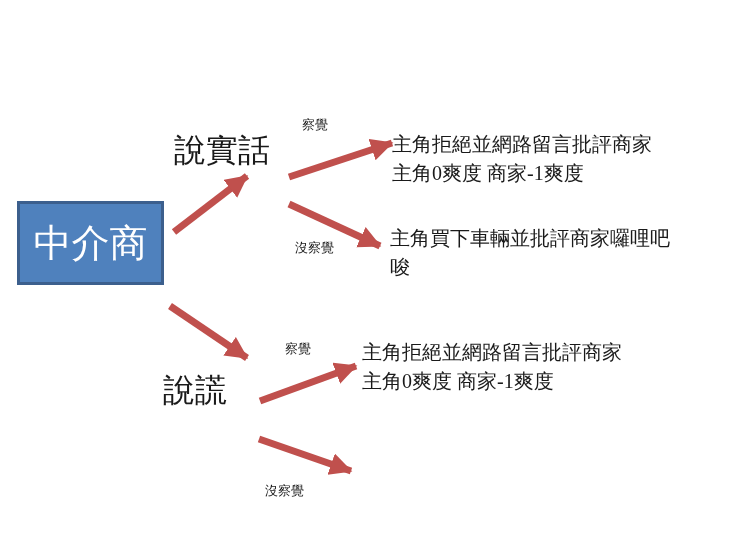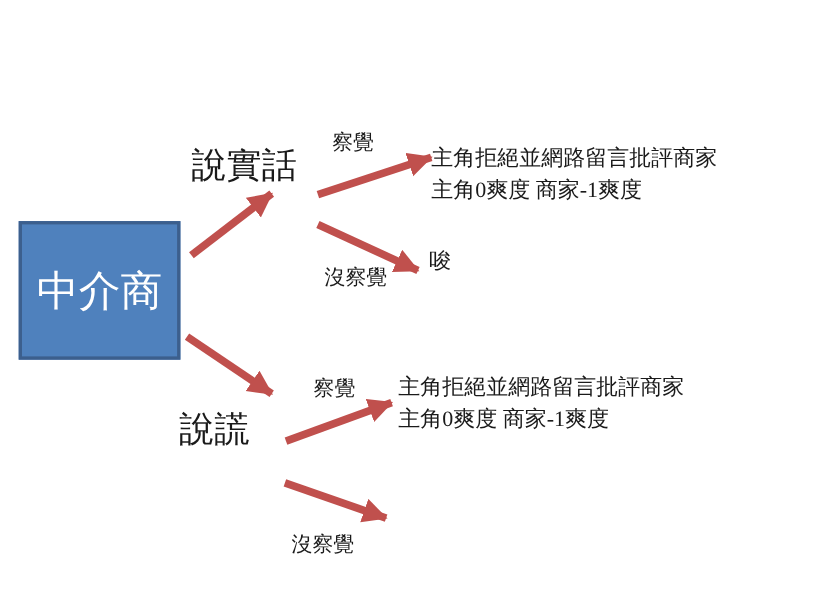--- a/index.html
+++ b/index.html
@@ -23,21 +23,21 @@
     font-size: 33px;
     letter-spacing: 1px;
     white-space: nowrap;
     color: var(--text, #1a1a1a);
   }
   .root-node {
     position: absolute;
     left: 17px;
     top: 201px;
     width: 147px;
-    height: 126px;
+    height: 84px;
     background: var(--node-fill, #4f81bd);
     border: 3px solid var(--node-border, #3c5f8d);
     box-sizing: border-box;
     display: flex;
     align-items: center;
     justify-content: center;
   }
   .root-node-label {
     font-size: 38px;
     color: var(--node-text, #ffffff);
@@ -46,21 +46,21 @@
   .branch-label {
     position: absolute;
     font-size: 32px;
     white-space: nowrap;
     color: var(--text, #1a1a1a);
   }
   .branch-truth { left: 174px; top: 129px; }
   .branch-lie   { left: 163px; top: 369px; }
   .condition-label {
     position: absolute;
-    font-size: 19px;
+    font-size: 13px;
     white-space: nowrap;
     color: var(--text, #1a1a1a);
   }
   .cond-1 { left: 302px; top: 116px; }
   .cond-2 { left: 295px; top: 239px; }
   .cond-3 { left: 285px; top: 340px; }
   .cond-4 { left: 265px; top: 482px; }
   .outcome {
     position: absolute;
     font-size: 20px;
@@ -120,20 +120,21 @@
   <div class="condition-label cond-2">沒察覺</div>
   <div class="condition-label cond-3">察覺</div>
   <div class="condition-label cond-4">沒察覺</div>
 
   <div class="outcome outcome-1">
     <div>主角拒絕並網路留言批評商家</div>
     <div>主角0爽度 商家-1爽度</div>
   </div>
 
   <div class="outcome outcome-2">
+    <div>主角買下車輛並批評商家囉哩吧</div>
     <div>唆</div>
   </div>
 
   <div class="outcome outcome-3">
     <div>主角拒絕並網路留言批評商家</div>
     <div>主角0爽度 商家-1爽度</div>
   </div>
 
   <div class="outcome outcome-4">
   </div>

